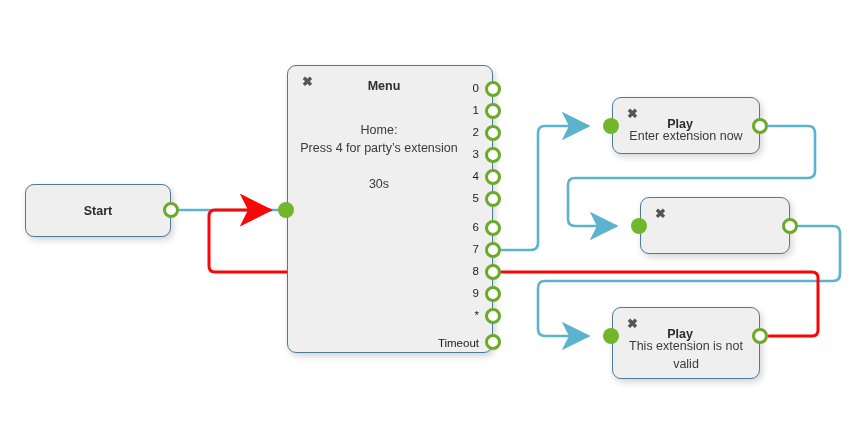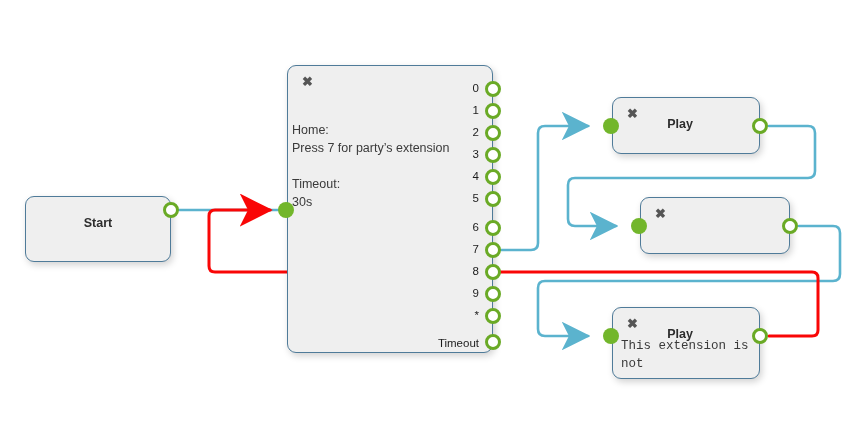--- a/index.html
+++ b/index.html
@@ -55,21 +55,21 @@
     color: #2d2d2d;
   }
   .node-title.offset-left {
     left: 10px;
     right: 22px;
   }
   .node-body {
     position: absolute;
     left: 8px;
     right: 8px;
-    text-align: left;
+    text-align: center;
     font-size: 12.5px;
     color: #3a3a3a;
     line-height: 18px;
   }
 
   
   #node-menu {
     left: 287px;
     top: 65px;
     width: 206px;
@@ -83,23 +83,23 @@
     left: 4px;
     right: 26px;
   }
   #menu-text-block .spacer {
     height: 18px;
   }
 
   
   #node-start {
     left: 25px;
-    top: 196px;
+    top: 184px;
     width: 146px;
-    height: 66px;
+    height: 53px;
   }
   #node-start .node-title {
     top: 19px;
   }
 
   
   #node-play-1 {
     left: 612px;
     top: 97px;
     width: 148px;
@@ -116,21 +116,21 @@
   }
   #node-receptionist .node-body { top: 29px; }
 
   
   #node-play-2 {
     left: 612px;
     top: 307px;
     width: 148px;
     height: 72px;
   }
-  #node-play-2 .node-body { top: 29px; font-family: Liberation Mono, monospace; }
+  #node-play-2 .node-body { top: 29px; }
 
   
   .port {
     position: absolute;
     width: 16px;
     height: 16px;
     box-sizing: border-box;
     border-radius: 50%;
     z-index: 7;
   }
@@ -177,25 +177,25 @@
     <path d="M 769 336 L 812 336 Q 818 336 818 330 L 818 278 Q 818 272 812 272 L 215 272 Q 209 272 209 266 L 209 216 Q 209 210 215 210 L 270 210" fill="none" stroke="#f90606" stroke-width="3" stroke-linecap="round" marker-end="url(#arrow-red)"></path>
   </svg>
 
   <div class="node" id="node-start">
     <div class="node-title">Start</div>
   </div>
   <div class="port out-ring" style="left:163px; top:202px;"></div>
 
   <div class="node" id="node-menu">
     <div class="node-close">✖</div>
+    <div class="node-title offset-left">Menu</div>
     <div class="node-body" id="menu-text-block">
       <div>Home:</div>
-      <div>Press 7 for party’s extension</div>
+      <div>Press 4 for party’s extension</div>
       <div class="spacer"></div>
-      <div>Timeout:</div>
       <div>30s</div>
     </div>
   </div>
 
   <div class="port in-filled" style="left:278px; top:202px;"></div>
 
   <div class="port out-ring" style="left:485px; top:81px;"></div>
   <div class="port-label" style="left:415px; top:82px; width:64px;">0</div>
 
   <div class="port out-ring" style="left:485px; top:103px;"></div>
@@ -227,33 +227,35 @@
 
   <div class="port out-ring" style="left:485px; top:308px;"></div>
   <div class="port-label" style="left:415px; top:309px; width:64px;">*</div>
 
   <div class="port out-ring" style="left:485px; top:334px;"></div>
   <div class="port-label" style="left:399px; top:337px; width:80px;">Timeout</div>
 
   <div class="node" id="node-play-1">
     <div class="node-close">✖</div>
     <div class="node-title offset-left">Play</div>
+    <div class="node-body">Enter extension now</div>
   </div>
   <div class="port in-filled" style="left:603px; top:118px;"></div>
   <div class="port out-ring" style="left:752px; top:118px;"></div>
 
   <div class="node" id="node-receptionist">
     <div class="node-close">✖</div>
   </div>
   <div class="port in-filled" style="left:631px; top:218px;"></div>
   <div class="port out-ring" style="left:782px; top:218px;"></div>
 
   <div class="node" id="node-play-2">
     <div class="node-close">✖</div>
     <div class="node-title offset-left">Play</div>
     <div class="node-body">
       <div>This extension is not</div>
+      <div>valid</div>
     </div>
   </div>
   <div class="port in-filled" style="left:603px; top:328px;"></div>
   <div class="port out-ring" style="left:752px; top:328px;"></div>
 
 </div>
 
 </body></html>

